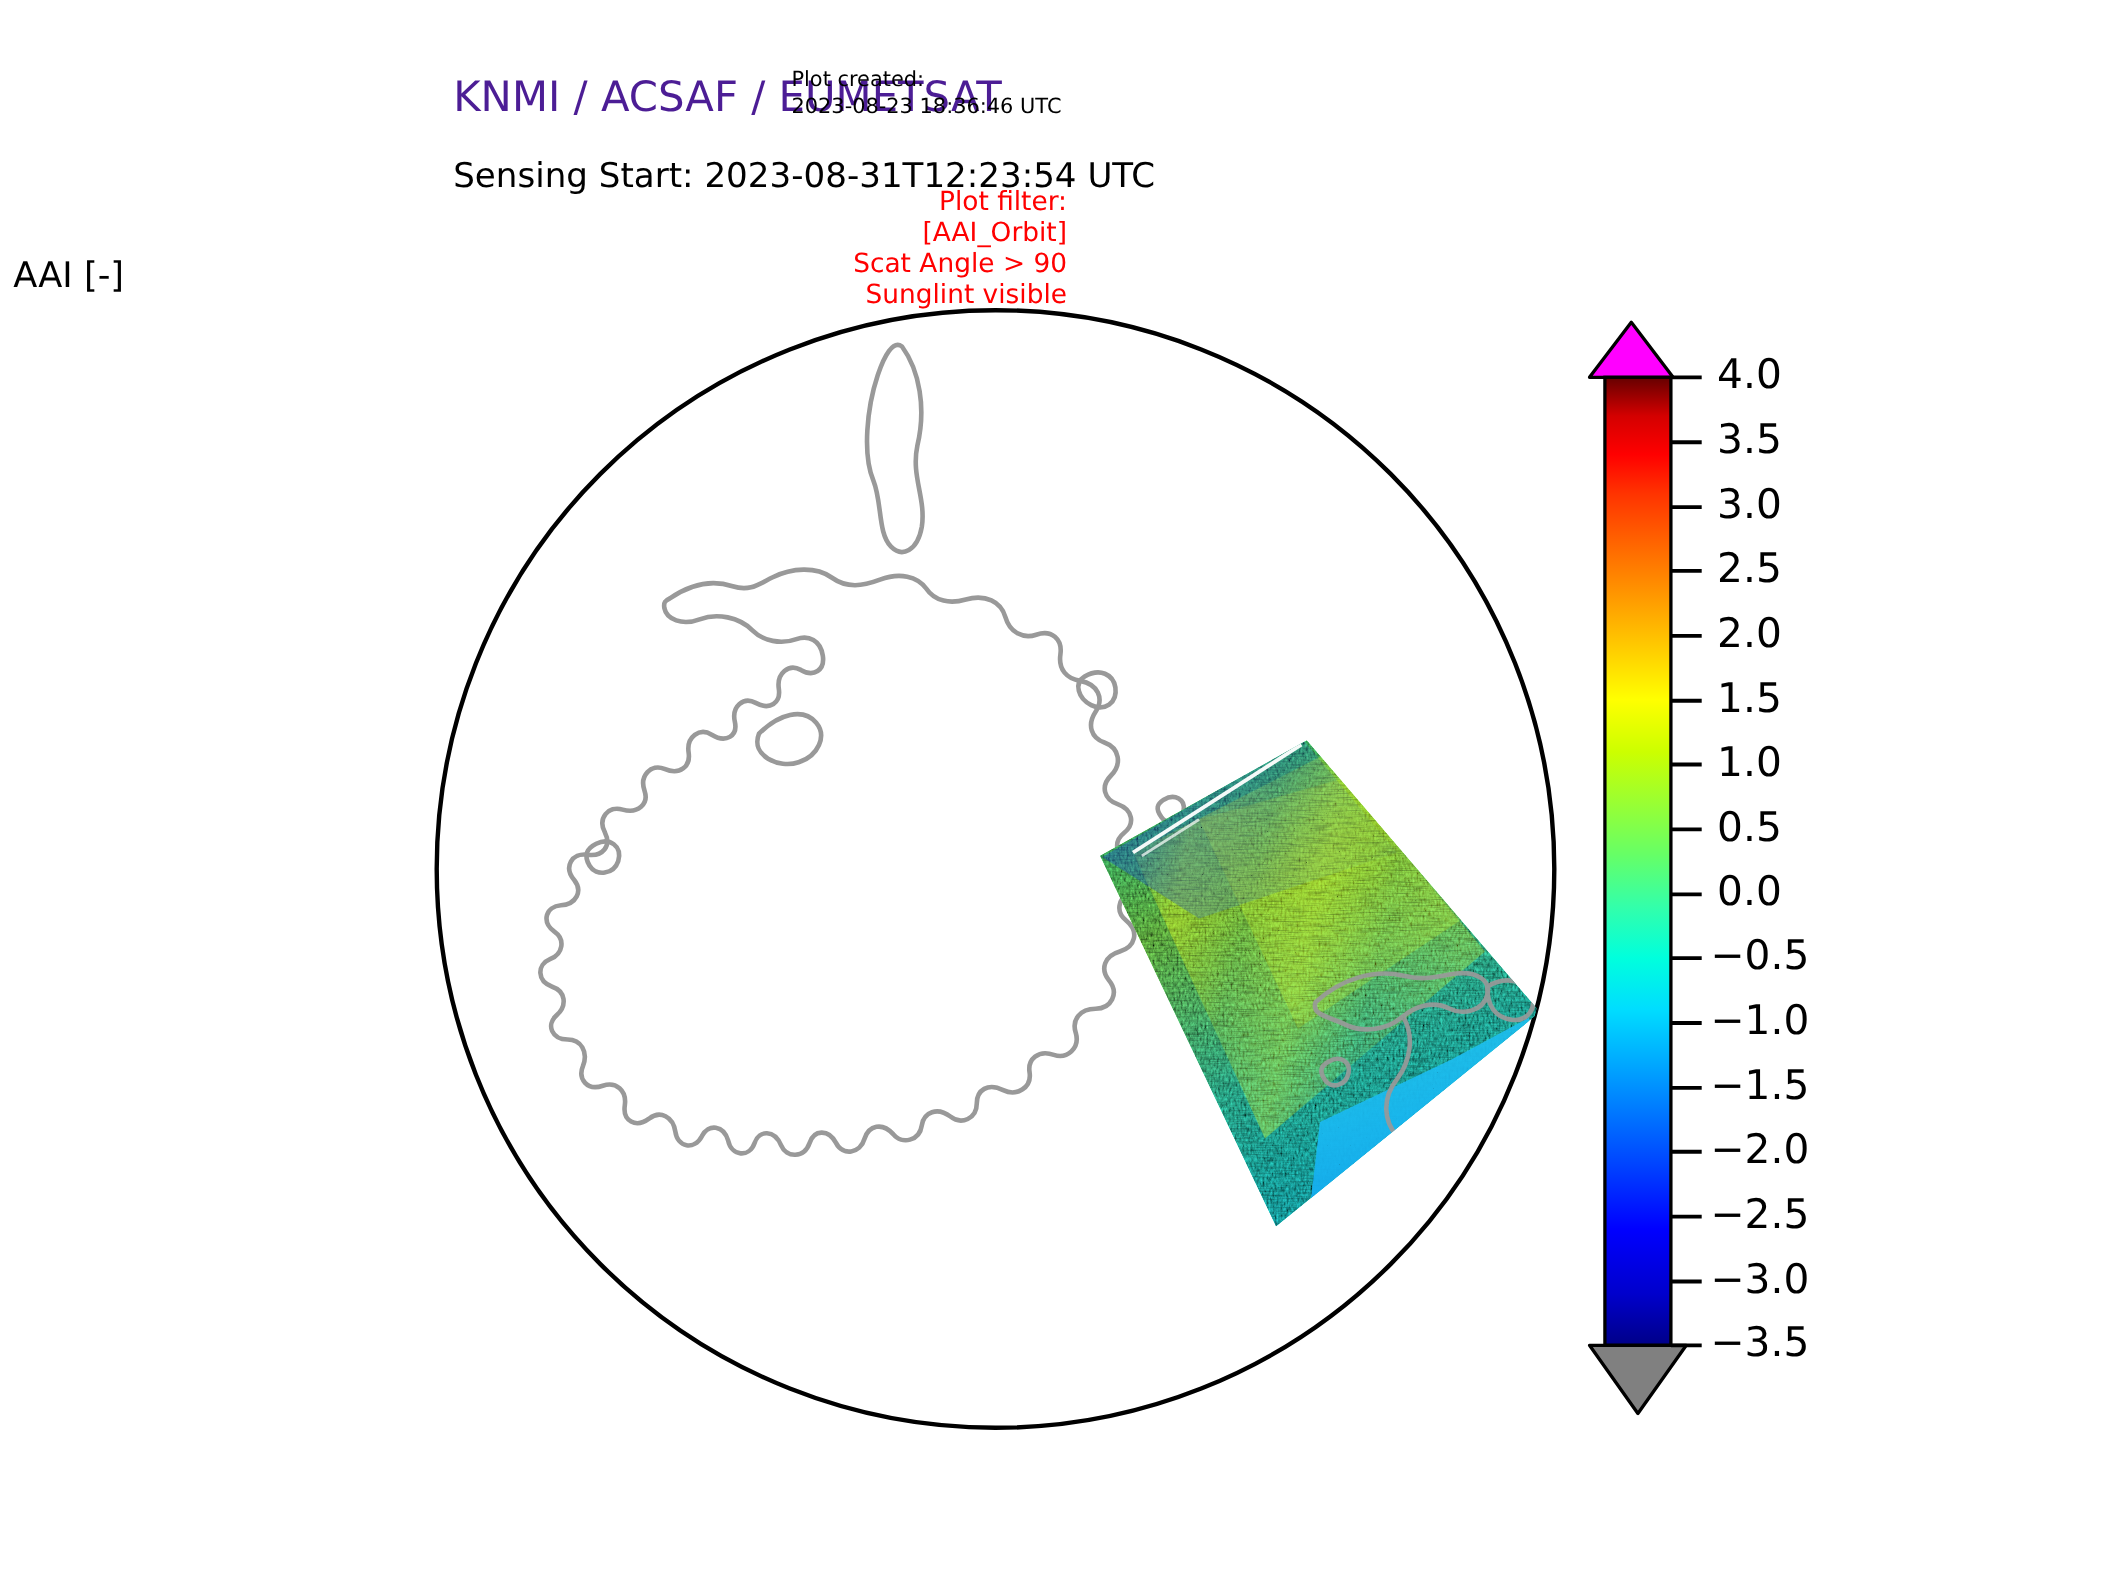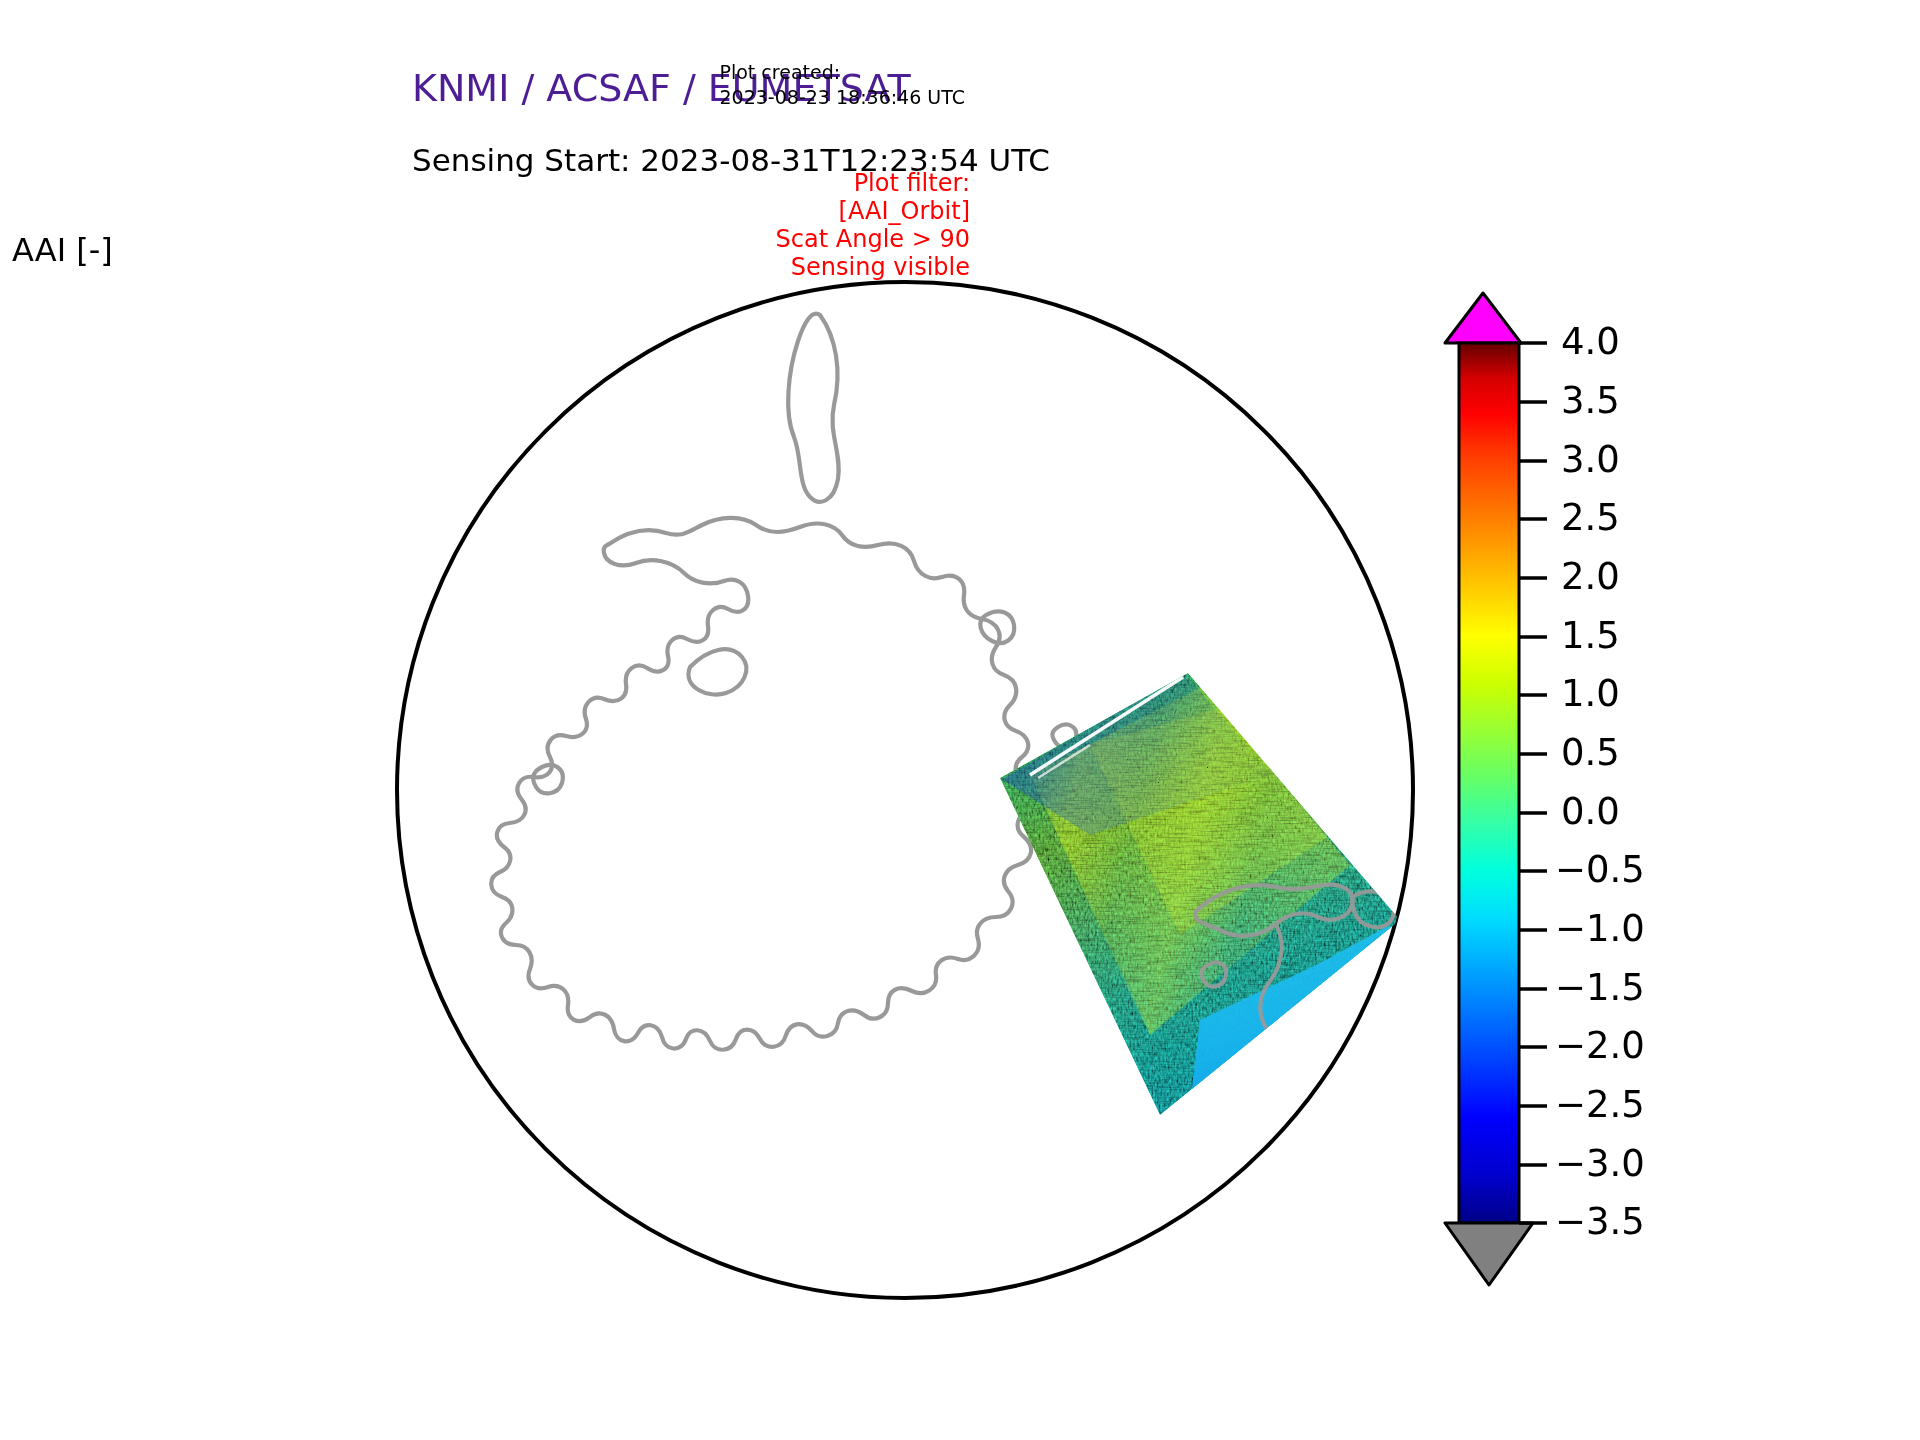--- a/index.html
+++ b/index.html
@@ -97,21 +97,21 @@
 <div id="product-block">
   <div>Sensing Start: 2023-08-31T12:23:54 UTC</div>
 </div>
 
 <div id="aai-title">AAI [-]</div>
 
 <div id="plot-filter-block">
   <div>Plot filter:</div>
   <div>[AAI_Orbit]</div>
   <div>Scat Angle &gt; 90</div>
-  <div>Sensing visible</div>
+  <div>Sunglint visible</div>
 </div>
 
 <div id="map-area">
   <svg id="map-svg" viewBox="0 0 1030 1030" xmlns="http://www.w3.org/2000/svg">
     <defs>
       <clipPath id="globeClip">
         <circle cx="515" cy="515" r="508"></circle>
       </clipPath>
 
       <linearGradient id="swathBase" x1="0" y1="0" x2="0.45" y2="1">

